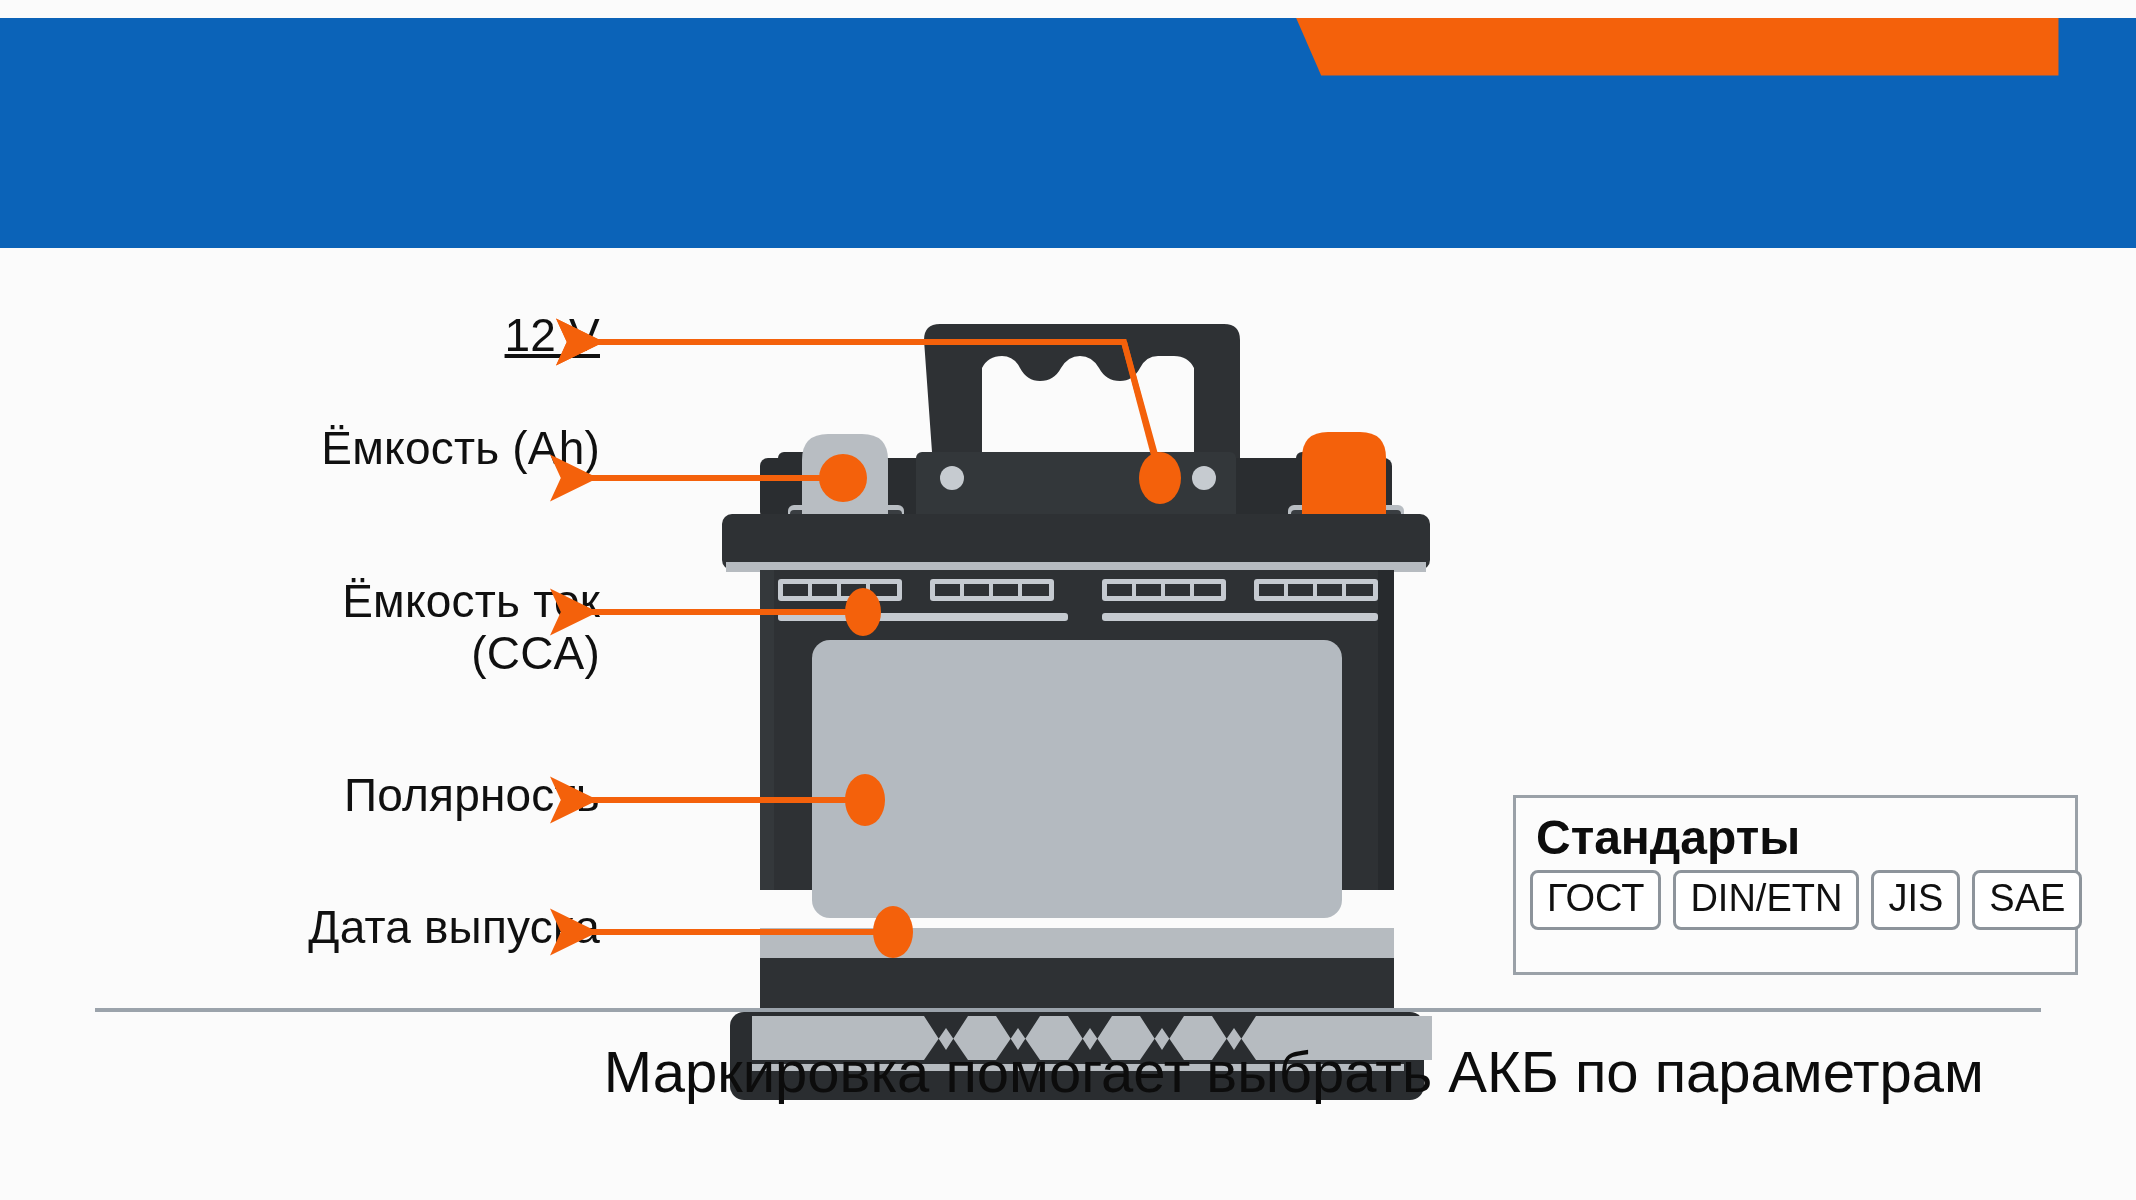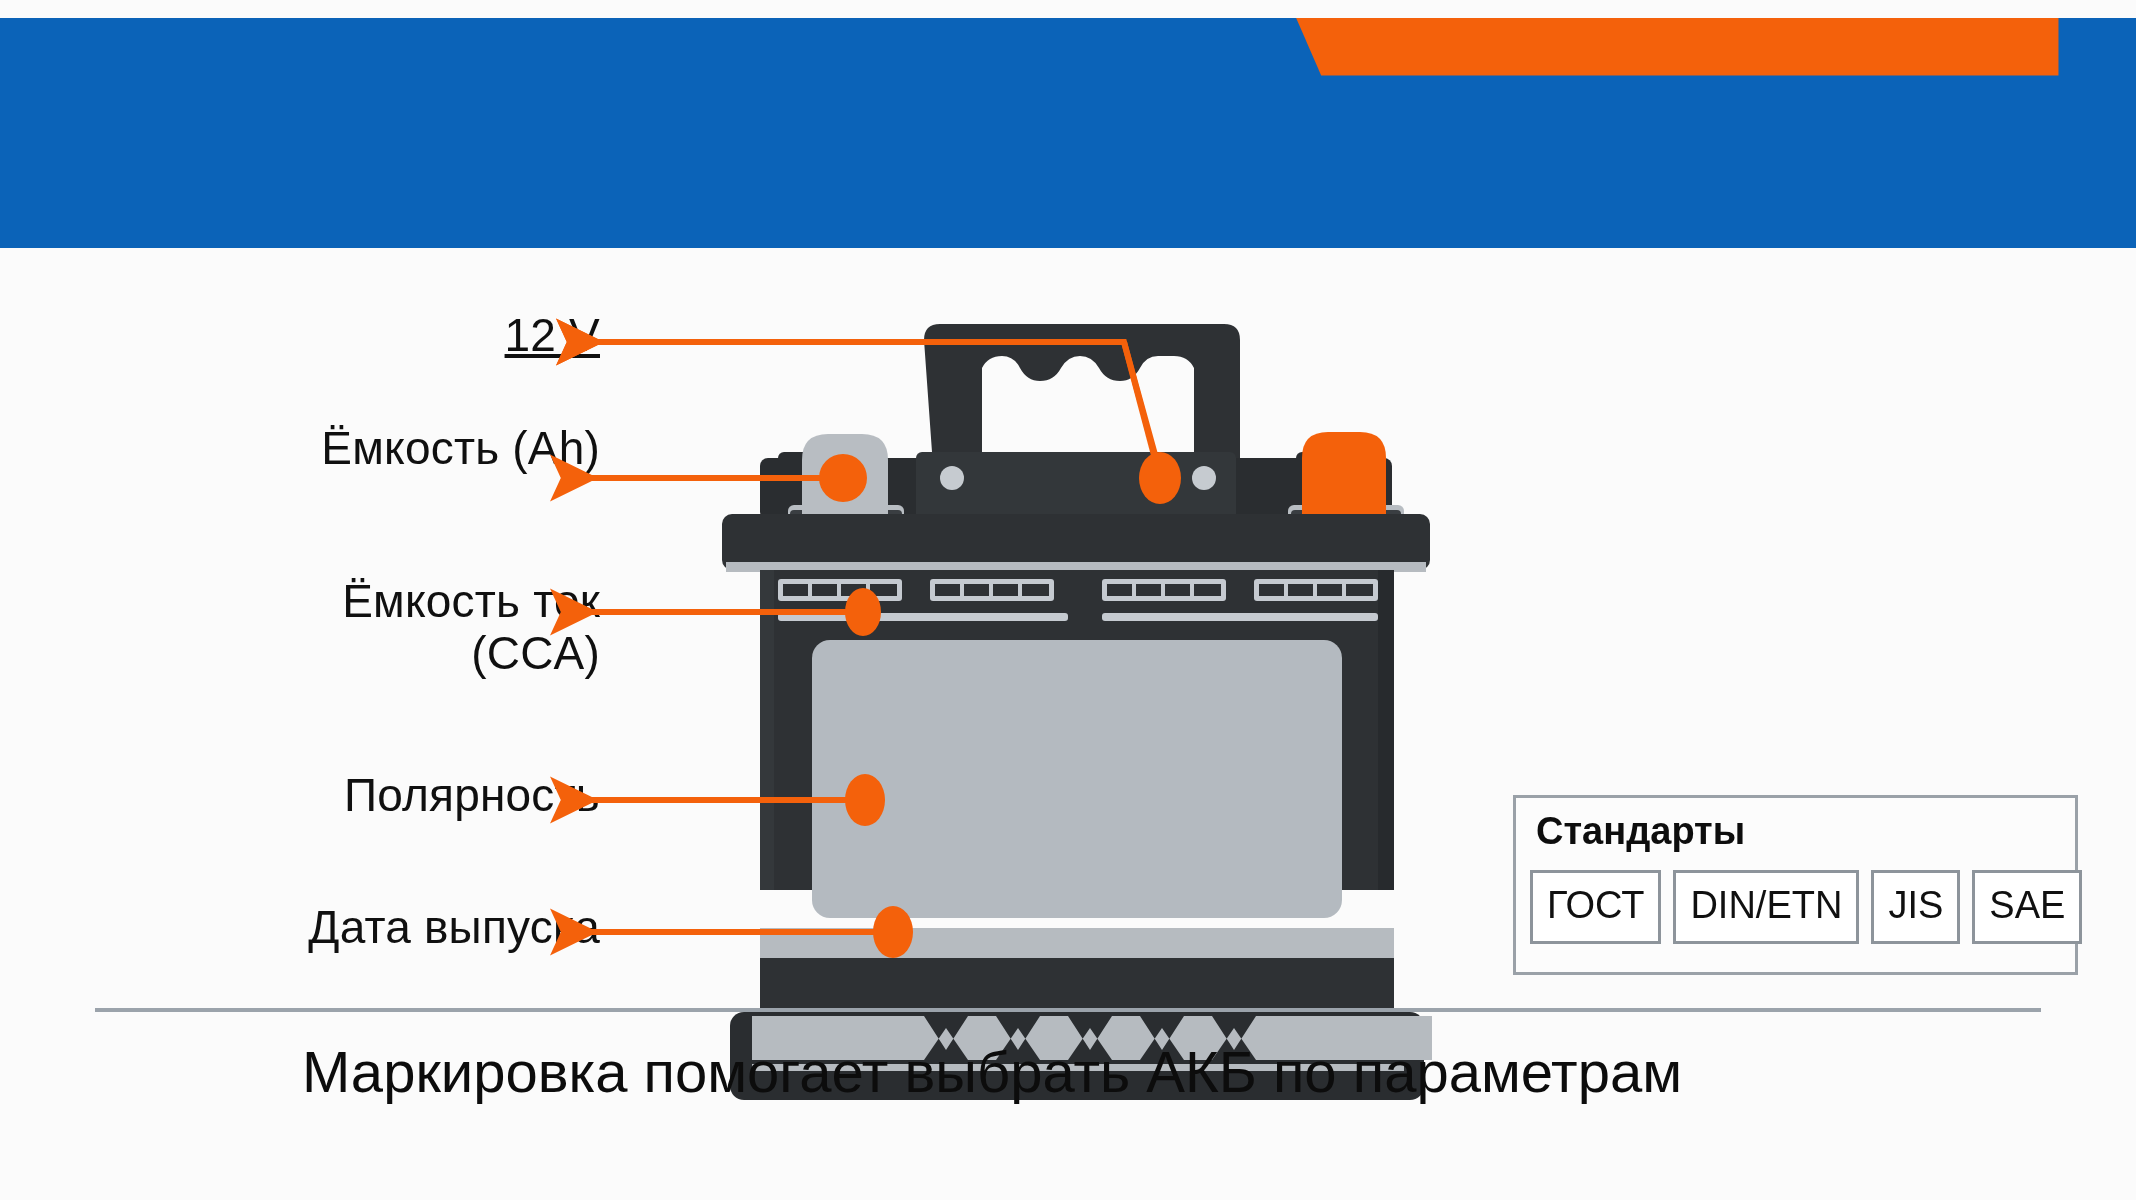--- a/index.html
+++ b/index.html
@@ -37,44 +37,44 @@
   .std-box{
     position:absolute;
     left:1513px;top:795px;
     width:565px;height:180px;
     border:3px solid #9aa1a8;
     background:#fcfcfc;
     box-sizing:border-box;
   }
   .std-title{
     position:absolute;left:20px;top:12px;
-    font-size:38px;font-weight:bold;color:#0d0d0d;
+    font-size:48px;font-weight:bold;color:#0d0d0d;
   }
   .std-chips{
     position:absolute;left:14px;top:72px;
     display:flex;gap:12px;align-items:flex-start;
   }
   .chip{
     border:3px solid #8d949b;
-    border-radius:0;
+    border-radius:8px;
     background:#ffffff;
     padding:6px 14px 9px 14px;
     font-size:38px;
     color:#101010;
     line-height:1.1;
     box-sizing:border-box;
-    height:74px;
+    height:60px;
     display:flex;align-items:center;justify-content:center;
   }
 
   
   .divider{position:absolute;left:95px;top:1008px;width:1946px;height:4px;background:#9ba3ab;}
   .caption{
     position:absolute;left:0;top:1038px;width:1984px;
-    text-align:center;
+    text-align:right;
     font-size:58px;
     color:#0c0c0c;
     letter-spacing:0px;
   }
 </style>
 </head>
 <body>
 
 <div id="stage">
 

